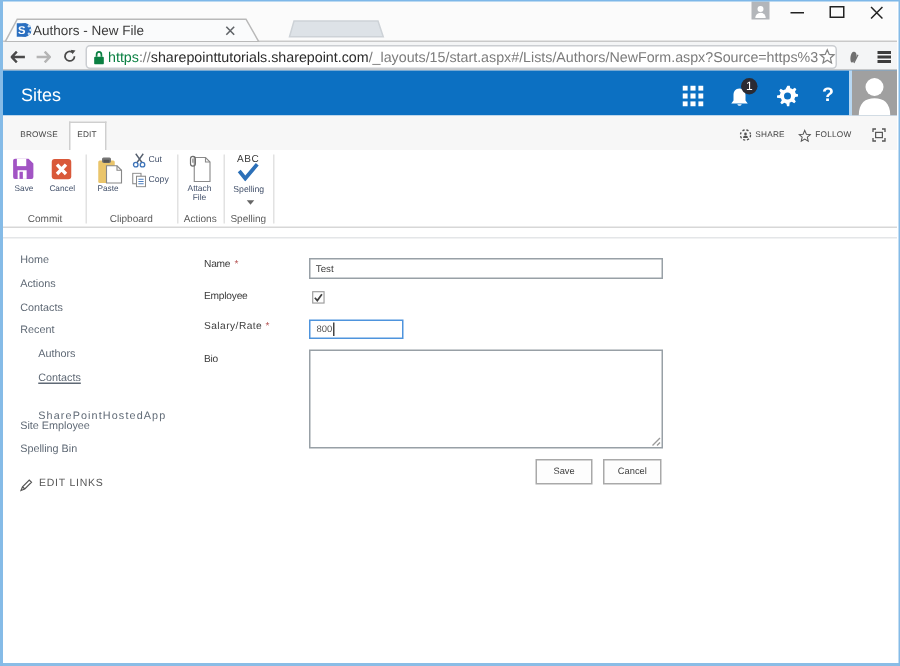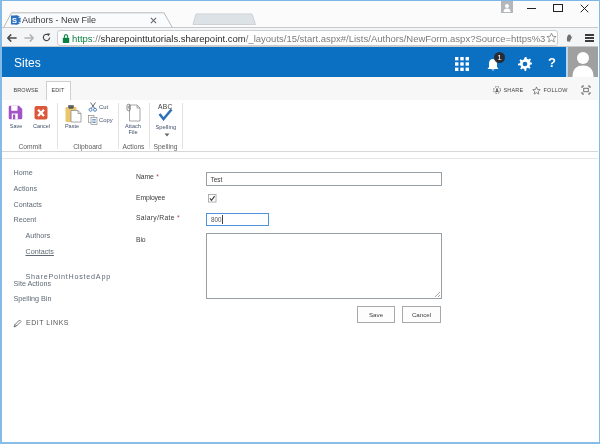--- a/index.html
+++ b/index.html
@@ -215,21 +215,21 @@
   </svg>
   <div class="glabel" style="left:149px;width:33px;">Spelling</div>
 
   <div class="nav" style="top:168px;text-align:right;">Home</div>
   <div class="nav" style="top:183.8px;">Actions</div>
   <div class="nav" style="top:199.6px;">Contacts</div>
   <div class="nav" style="top:215.4px;">Recent</div>
   <div class="nav2" style="top:231.2px;text-align:center;">Authors</div>
   <div class="nav2" style="top:247px;text-decoration:underline;">Contacts</div>
   <div class="nav2" style="top:272px;letter-spacing:0.75px;">SharePointHostedApp</div>
-  <div class="nav" style="top:278.6px;">Site Actions</div>
+  <div class="nav" style="top:278.6px;">Site Employee</div>
   <div class="nav" style="top:294.4px;">Spelling Bin</div>
   <svg class="ab" style="left:13px;top:319px;" width="9" height="9" viewBox="0 0 18 18">
     <path d="M2 16 L4 11 L13 2 L16 5 L7 14 Z M4 11 L7 14" fill="none" stroke="#555" stroke-width="1.6"></path>
   </svg>
   <div class="ab txt" style="left:26px;top:318.8px;font-size:7px;color:#555;letter-spacing:0.5px;">EDIT LINKS</div>
 
   <div class="flabel" style="top:172.8px;">Name <span class="red" style="margin-left:1px;">*</span></div>
   <div class="inp" style="left:206.3px;top:171.5px;width:235.5px;height:14px;"></div>
   <div class="ab txt" style="left:210.5px;top:175.5px;font-size:6.5px;color:#3c3c3c;">Test</div>
 

